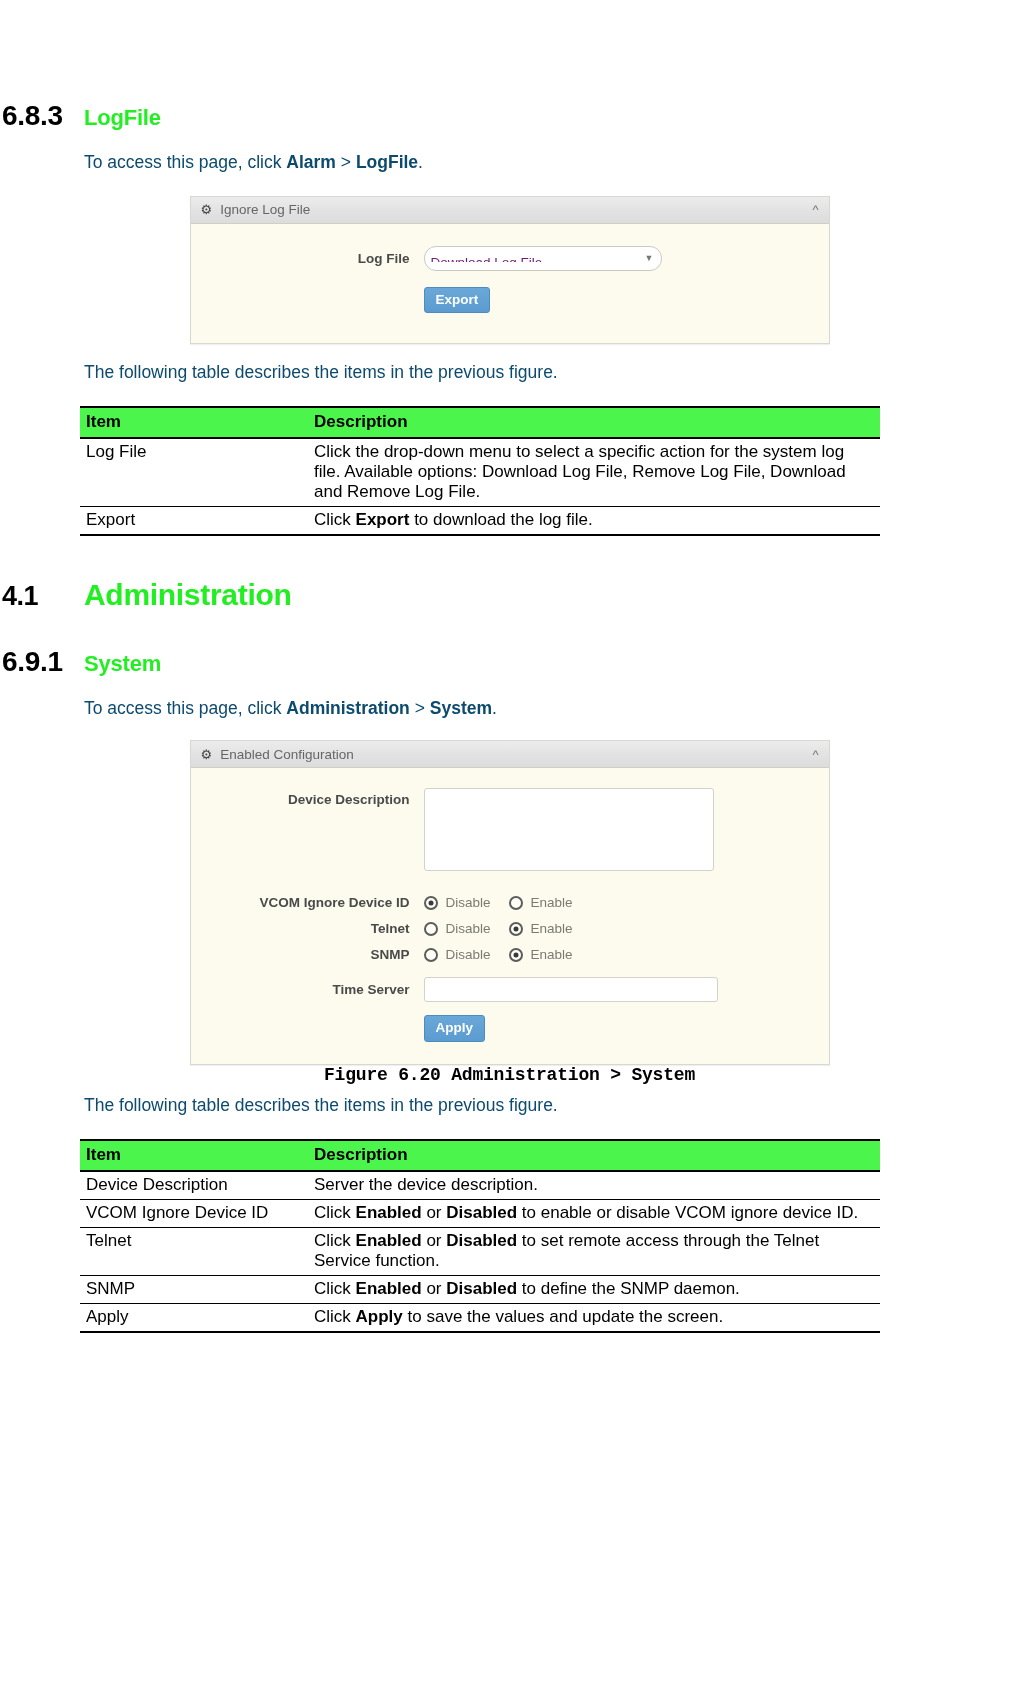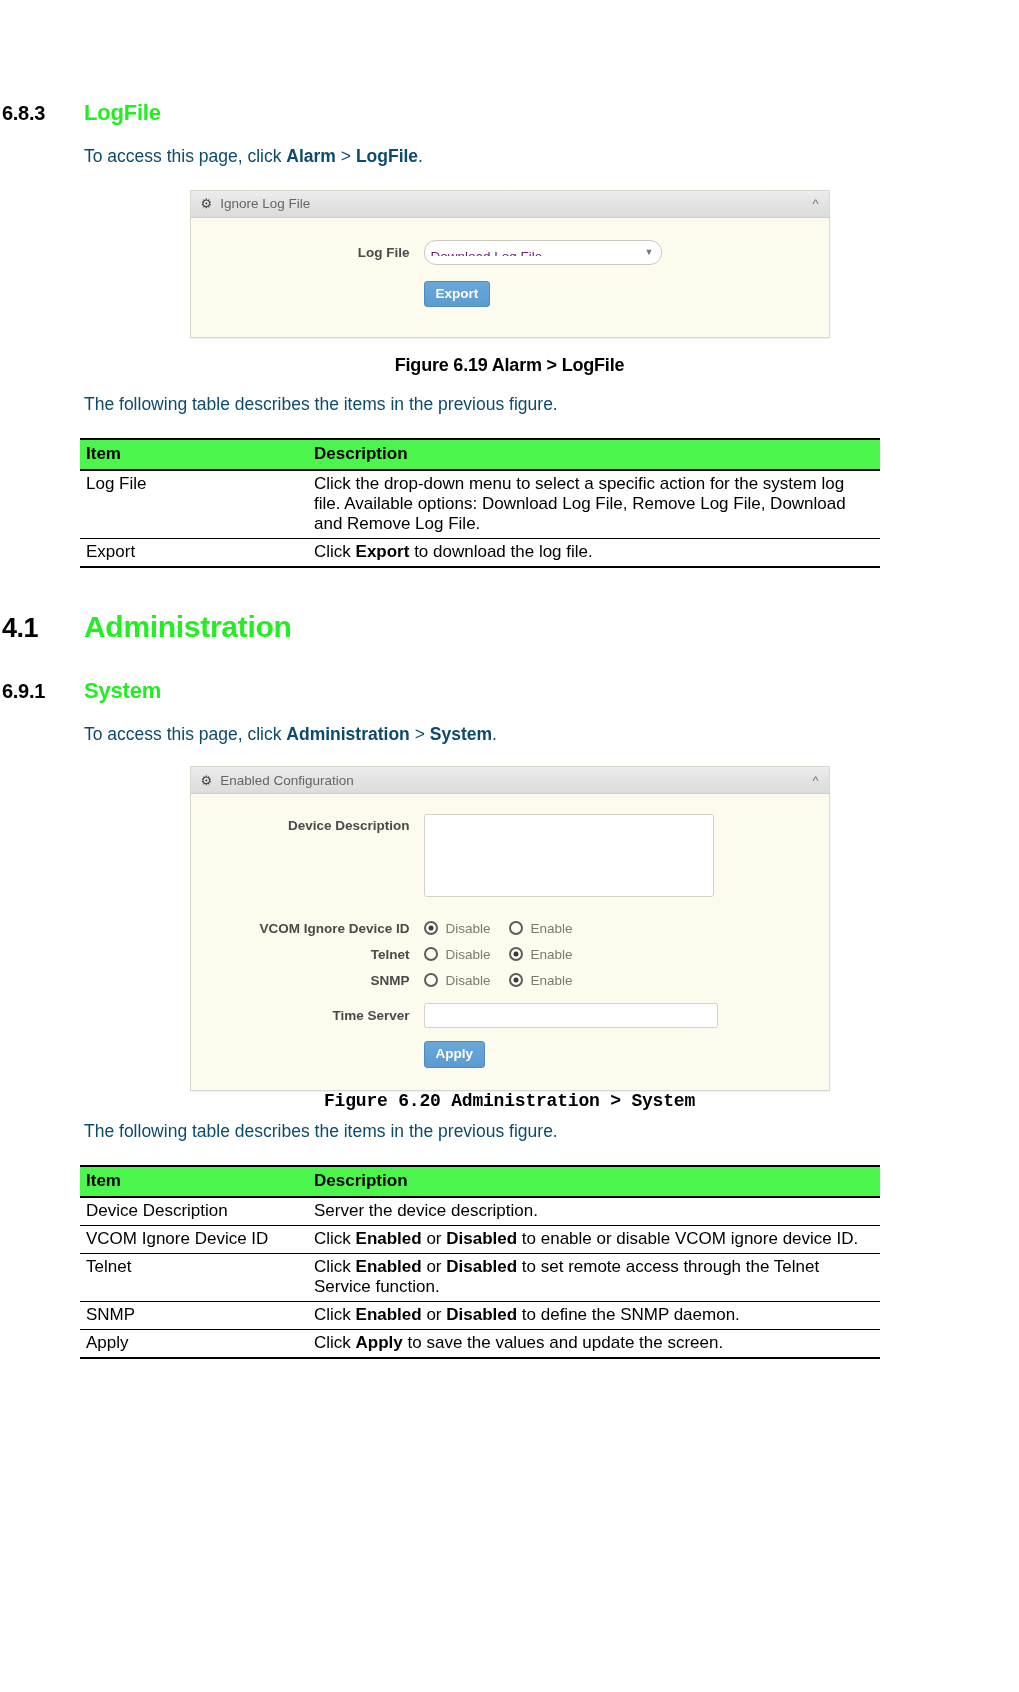--- a/index.html
+++ b/index.html
@@ -26,21 +26,21 @@
     display: flex;
     align-items: baseline;
     margin: 0;
   }
   .h3-row {
     display: flex;
     align-items: baseline;
     margin: 0;
   }
   .num-h3 {
-    font-size: 20px;
+    font-size: 28px;
     font-weight: bold;
     color: #000;
     width: 84px;
     flex: 0 0 84px;
     padding-left: 2px;
     letter-spacing: -0.3px;
   }
   .title-h3 {
     font-size: 22px;
     font-weight: bold;
@@ -173,21 +173,21 @@
     height: 25px;
     border: 1px solid #d4d1c8;
     border-radius: 3px;
     background: #ffffff;
     font-family: "Liberation Sans", sans-serif;
     font-size: 13px;
     padding: 0 6px;
   }
 
   .radio-group { display: flex; align-items: center; gap: 0; }
-  .radio-item { display: flex; align-items: flex-start; margin-right: 18px; }
+  .radio-item { display: flex; align-items: flex-end; margin-right: 18px; }
   .radio {
     width: 14px; height: 14px;
     border: 2px solid #5c5c5c;
     border-radius: 50%;
     background: #fdfdf6;
     position: relative;
     margin-right: 8px;
     flex: 0 0 14px;
   }
   .radio.checked::after {
@@ -271,21 +271,20 @@
       </div>
       <div class="form-row" style="margin-top:16px; margin-bottom:0;">
         <div class="form-label"></div>
         <div class="form-field">
           <button class="btn-blue">Export</button>
         </div>
       </div>
     </div>
   </div>
 
-  <div class="fig-caption" style="margin-top:17px;">Figure 6.19 Alarm &gt; LogFile</div>
 
   <div class="body-text" style="margin-top:18px;">The following table describes the items in the previous figure.</div>
 
   <table class="doc-table" style="margin-top:22px;">
     <thead>
       <tr>
         <th class="col-item">Item</th>
         <th>Description</th>
       </tr>
     </thead>

